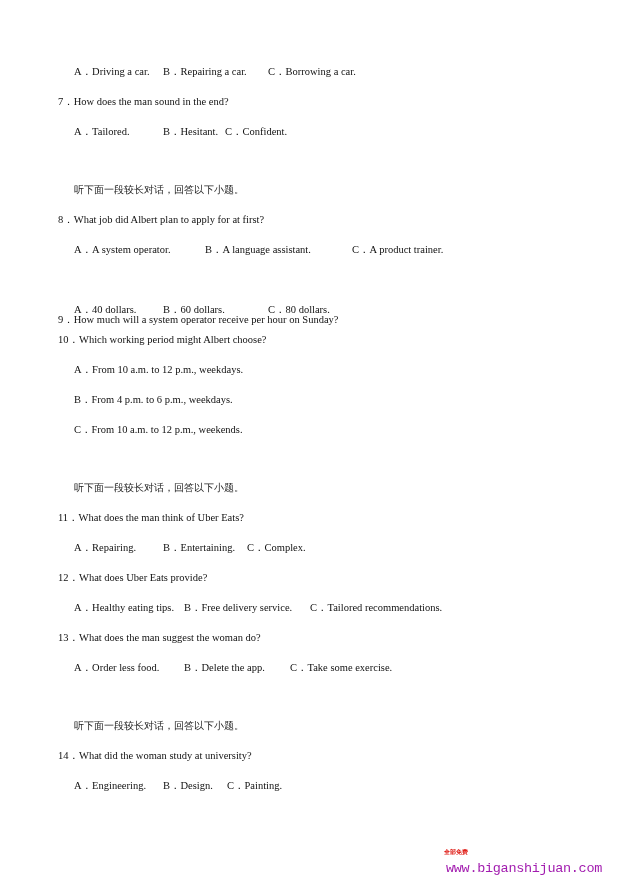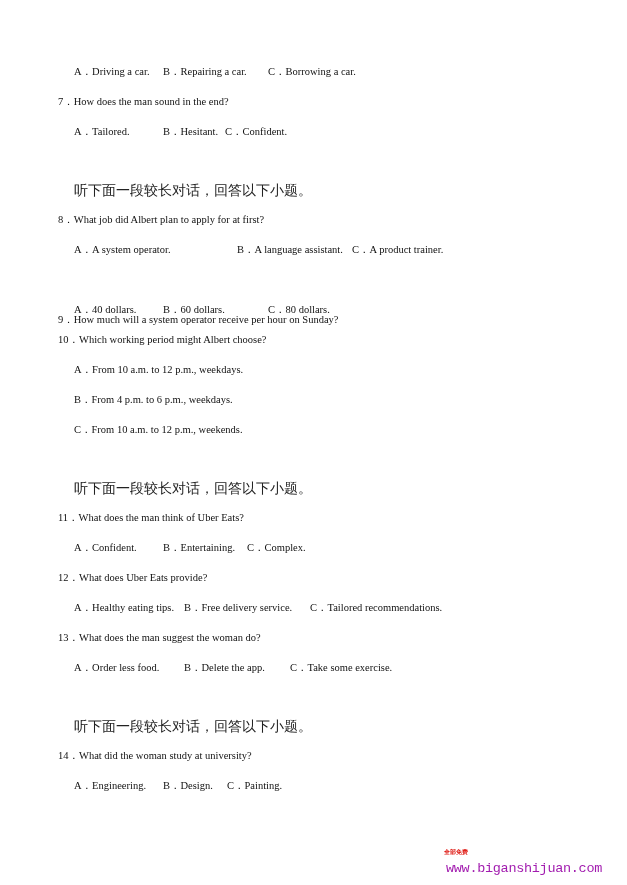--- a/index.html
+++ b/index.html
@@ -1,20 +1,20 @@
 <!DOCTYPE html>
 <html><head>
   <meta charset="utf-8">
   <style>
     html, body { margin: 0; padding: 0; background: #ffffff; }
     body { width: 627px; height: 885px; position: relative; overflow: hidden;
            font-family: "Liberation Serif", "DejaVu Serif", serif; color: #111; }
     .line { position: absolute; font-size: 10.5px; white-space: pre; line-height: 14px; }
     .q { left: 58px; }
-    .hdr { left: 74px; font-family: "DejaVu Sans", sans-serif; font-size: 14px; color: #222; }
+    .hdr { left: 74px; font-family: "DejaVu Sans", sans-serif; font-size: 10px; color: #222; }
     .wm { position: absolute; left: 440px; top: 826px; width: 180px; height: 56px; }
     .wm-cn { position: absolute; left: 26px; top: 0px; font-family: "DejaVu Sans", sans-serif;
              font-size: 30px; font-weight: bold; letter-spacing: 1px; color: #111; line-height: 34px; }
     .wm-red { position: absolute; left: 4px; top: 22px; font-family: "DejaVu Sans", sans-serif;
               font-size: 6px; color: #e0221c; font-weight: bold; }
     .wm-url { position: absolute; left: 6px; top: 34px; font-family: Liberation Mono, monospace;
               font-size: 13.5px; color: #a21caf; letter-spacing: -0.3px; line-height: 18px; }
   </style>
 </head>
 <body>
@@ -23,33 +23,33 @@
     <div class="line" style="top: 65px; left: 74px;">A．Driving a car.</div>
     <div class="line" style="top: 65px; left: 163px;">B．Repairing a car.</div>
     <div class="line" style="top: 65px; left: 268px;">C．Borrowing a car.</div>
     <div class="line q" style="top: 95px;">7．How does the man sound in the end?</div>
     <div class="line" style="top: 125px; left: 74px;">A．Tailored.</div>
     <div class="line" style="top: 125px; left: 163px;">B．Hesitant.</div>
     <div class="line" style="top: 125px; left: 225px;">C．Confident.</div>
     <div class="line hdr" style="top: 183px;">听下面一段较长对话，回答以下小题。</div>
     <div class="line q" style="top: 213px;">8．What job did Albert plan to apply for at first?</div>
     <div class="line" style="top: 243px; left: 74px;">A．A system operator.</div>
-    <div class="line" style="top: 243px; left: 205px; margin-left: 32px;">B．A language assistant.</div>
+    <div class="line" style="top: 243px; left: 205px;">B．A language assistant.</div>
     <div class="line" style="top: 243px; left: 352px;">C．A product trainer.</div>
     <div class="line q" style="top: 273px; margin-top: 40px;">9．How much will a system operator receive per hour on Sunday?</div>
     <div class="line" style="top: 303px; left: 74px;">A．40 dollars.</div>
     <div class="line" style="top: 303px; left: 163px;">B．60 dollars.</div>
     <div class="line" style="top: 303px; left: 268px;">C．80 dollars.</div>
     <div class="line q" style="top: 333px;">10．Which working period might Albert choose?</div>
     <div class="line" style="top: 363px; left: 74px;">A．From 10 a.m. to 12 p.m., weekdays.</div>
     <div class="line" style="top: 393px; left: 74px;">B．From 4 p.m. to 6 p.m., weekdays.</div>
     <div class="line" style="top: 423px; left: 74px;">C．From 10 a.m. to 12 p.m., weekends.</div>
     <div class="line hdr" style="top: 481px;">听下面一段较长对话，回答以下小题。</div>
     <div class="line q" style="top: 511px;">11．What does the man think of Uber Eats?</div>
-    <div class="line" style="top: 541px; left: 74px;">A．Confident.</div>
+    <div class="line" style="top: 541px; left: 74px;">A．Repairing.</div>
     <div class="line" style="top: 541px; left: 163px;">B．Entertaining.</div>
     <div class="line" style="top: 541px; left: 247px;">C．Complex.</div>
     <div class="line q" style="top: 571px;">12．What does Uber Eats provide?</div>
     <div class="line" style="top: 601px; left: 74px;">A．Healthy eating tips.</div>
     <div class="line" style="top: 601px; left: 184px;">B．Free delivery service.</div>
     <div class="line" style="top: 601px; left: 310px;">C．Tailored recommendations.</div>
     <div class="line q" style="top: 631px;">13．What does the man suggest the woman do?</div>
     <div class="line" style="top: 661px; left: 74px;">A．Order less food.</div>
     <div class="line" style="top: 661px; left: 184px;">B．Delete the app.</div>
     <div class="line" style="top: 661px; left: 290px;">C．Take some exercise.</div>

